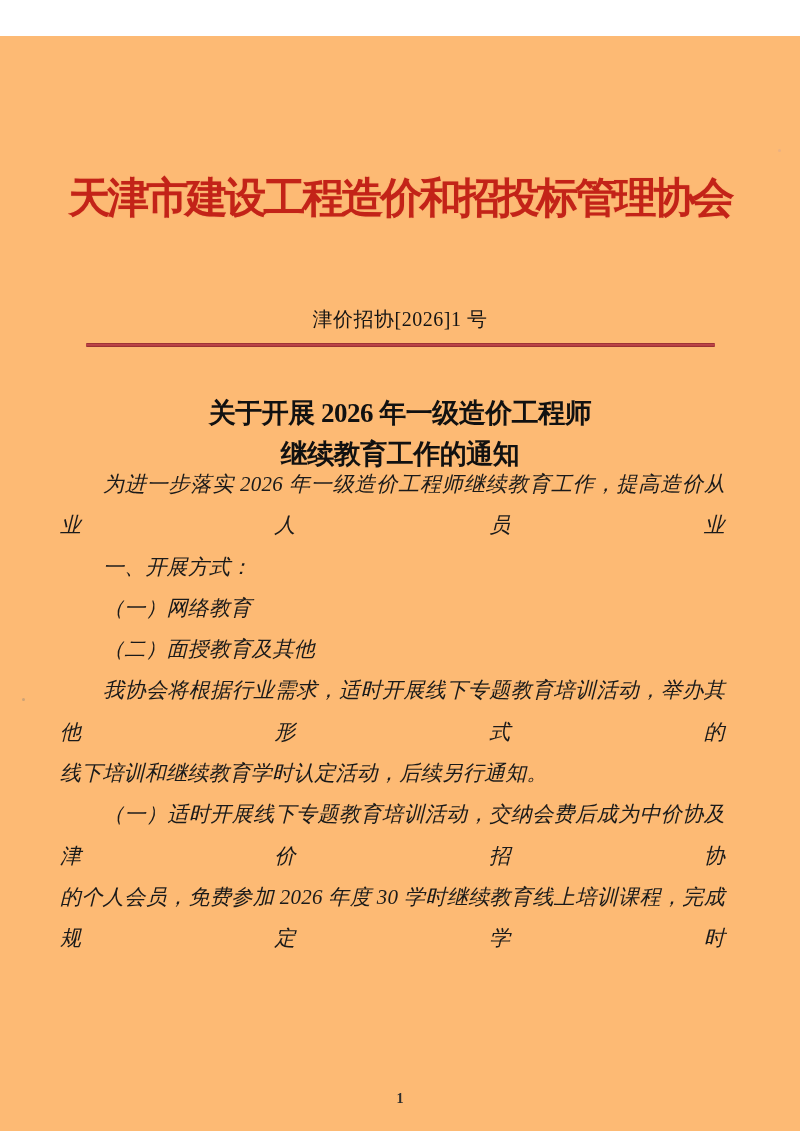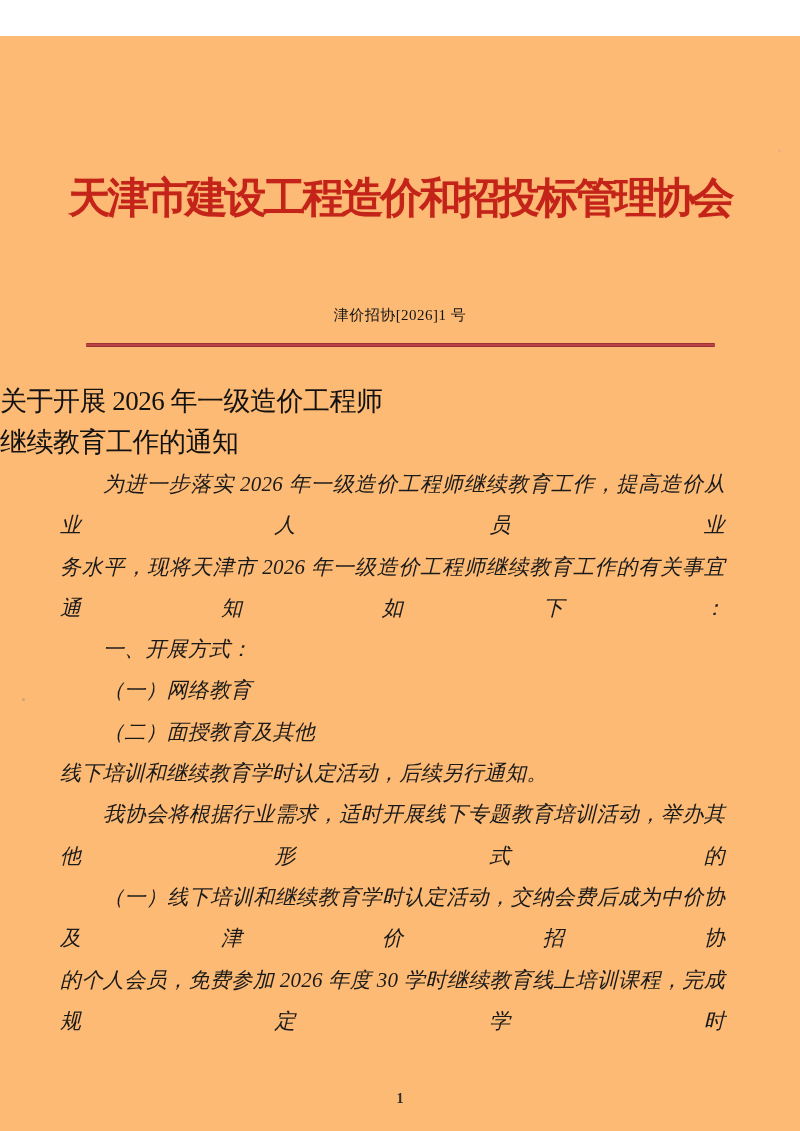--- a/index.html
+++ b/index.html
@@ -36,21 +36,21 @@
     text-shadow: 0 0 1px rgba(195, 35, 24, 0.35);
   }
 
   
   .doc-number {
     position: absolute;
     top: 270px;
     left: 0;
     width: 100%;
     text-align: center;
-    font-size: 15px;
+    font-size: 20px;
     letter-spacing: 0.5px;
     color: #141414;
   }
 
   
   .red-rule {
     position: absolute;
     top: 307px;
     left: 86px;
     width: 629px;
@@ -60,25 +60,26 @@
       #8e2a2e 0%,
       #c84a4d 45%,
       #8e2a2e 100%
     );
     border-radius: 1px;
   }
 
   
   .doc-title {
     position: absolute;
-    top: 345px;
+    top: 357px;
     left: 0;
     width: 100%;
+    text-align: center;
     font-size: 27px;
-    font-weight: normal;
+    font-weight: bold;
     line-height: 41px;
     letter-spacing: -0.5px;
     color: #111111;
   }
 
   
   .body-block {
     position: absolute;
     top: 428px;
     left: 60px;
@@ -137,27 +138,26 @@
 
   <div class="red-rule"></div>
 
   <div class="doc-title">
     <div>关于开展 2026 年一级造价工程师</div>
     <div>继续教育工作的通知</div>
   </div>
 
   <div class="body-block">
     <div class="body-line indent justify">为进一步落实 2026 年一级造价工程师继续教育工作，提高造价从业人员业</div>
-    <div class="body-line justify">务水平，现将天津市 2026 年一级造价工程师继续教育工作的有关事宜通知如下：</div>
     <div class="body-line indent">一、开展方式：</div>
     <div class="body-line indent">（一）网络教育</div>
     <div class="body-line indent">（二）面授教育及其他</div>
+    <div class="body-line indent justify">我协会将根据行业需求，适时开展线下专题教育培训活动，举办其他形式的</div>
     <div class="body-line">线下培训和继续教育学时认定活动，后续另行通知。</div>
-    <div class="body-line indent justify">我协会将根据行业需求，适时开展线下专题教育培训活动，举办其他形式的</div>
-    <div class="body-line indent justify">（一）线下培训和继续教育学时认定活动，交纳会费后成为中价协及津价招协</div>
+    <div class="body-line indent justify">（一）适时开展线下专题教育培训活动，交纳会费后成为中价协及津价招协</div>
     <div class="body-line justify">的个人会员，免费参加 2026 年度 30 学时继续教育线上培训课程，完成规定学时</div>
 
   </div>
 
   <div class="page-number">1</div>
 
   <div class="speck speck-1"></div>
   <div class="speck speck-2"></div>
 
 </div>

